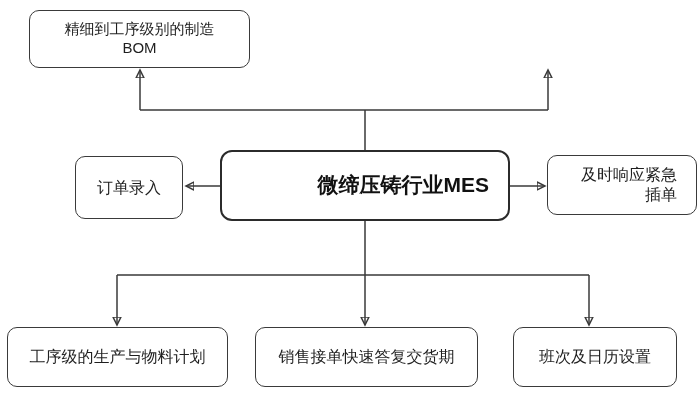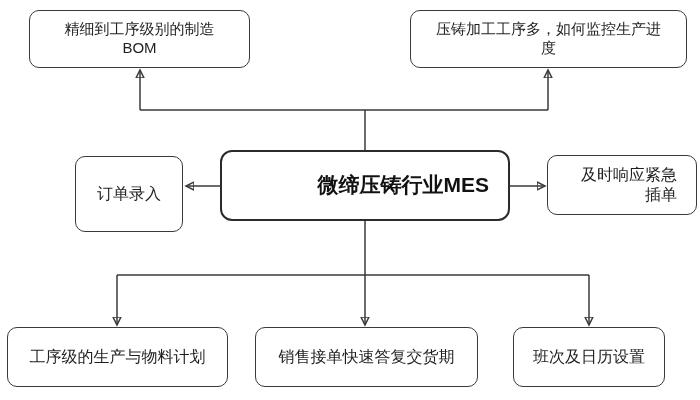--- a/index.html
+++ b/index.html
@@ -31,28 +31,28 @@
     background: #ffffff;
     border: 1.5px solid #3a3a3a;
     border-radius: 10px;
     color: #1f1f1f;
     font-size: 16px;
     line-height: 1.25;
     padding: 2px 19px;
   }
   .node-top-left    { left: 29px;  top: 10px;  width: 221px; height: 58px; font-size: 15px; }
   .node-top-right   { left: 410px; top: 10px;  width: 277px; height: 58px; font-size: 15px; }
-  .node-mid-left    { left: 75px;  top: 156px; width: 108px; height: 76px; }
+  .node-mid-left    { left: 75px;  top: 156px; width: 108px; height: 63px; }
   .node-center      { left: 220px; top: 150px; width: 290px; height: 71px;
                       border-width: 2.5px; border-color: #2b2b2b; border-radius: 12px;
                       font-weight: bold; font-size: 21px; color: #111; justify-content: flex-end; }
   .node-mid-right   { left: 547px; top: 155px; width: 150px; height: 60px; text-align: right; }
   .node-bottom-left   { left: 7px;   top: 327px; width: 221px; height: 60px; }
   .node-bottom-center { left: 255px; top: 327px; width: 223px; height: 60px; }
-  .node-bottom-right  { left: 513px; top: 327px; width: 152px; height: 60px; }
+  .node-bottom-right  { left: 513px; top: 327px; width: 164px; height: 60px; }
 </style>
 </head>
 <body>
 
 <div class="canvas">
 
   <svg class="connectors" viewBox="0 0 700 400" xmlns="http://www.w3.org/2000/svg">
     <defs>
       <marker id="arrowhead" markerUnits="userSpaceOnUse" markerWidth="10" markerHeight="10" refX="8" refY="5" orient="auto">
         <path d="M0 1 L8 5 L0 9 Z" fill="#3a3a3a" stroke="none"></path>
@@ -69,23 +69,20 @@
     <path d="M365 221 L365 275 M117 275 L589 275"></path>
     <line x1="117" y1="275" x2="117" y2="325" marker-end="url(#arrowhead)"></line>
     <line x1="365" y1="275" x2="365" y2="325" marker-end="url(#arrowhead)"></line>
     <line x1="589" y1="275" x2="589" y2="325" marker-end="url(#arrowhead)"></line>
   </svg>
 
   <div class="node node-top-left">
     <span>精细到工序级别的制造BOM</span>
   </div>
 
-  <div class="node node-top-right">
-    <span>压铸加工工序多，如何监控生产进度</span>
-  </div>
 
   <div class="node node-mid-left">
     <span>订单录入</span>
   </div>
 
   <div class="node node-center">
     <span>微缔压铸行业MES</span>
   </div>
 
   <div class="node node-mid-right">

